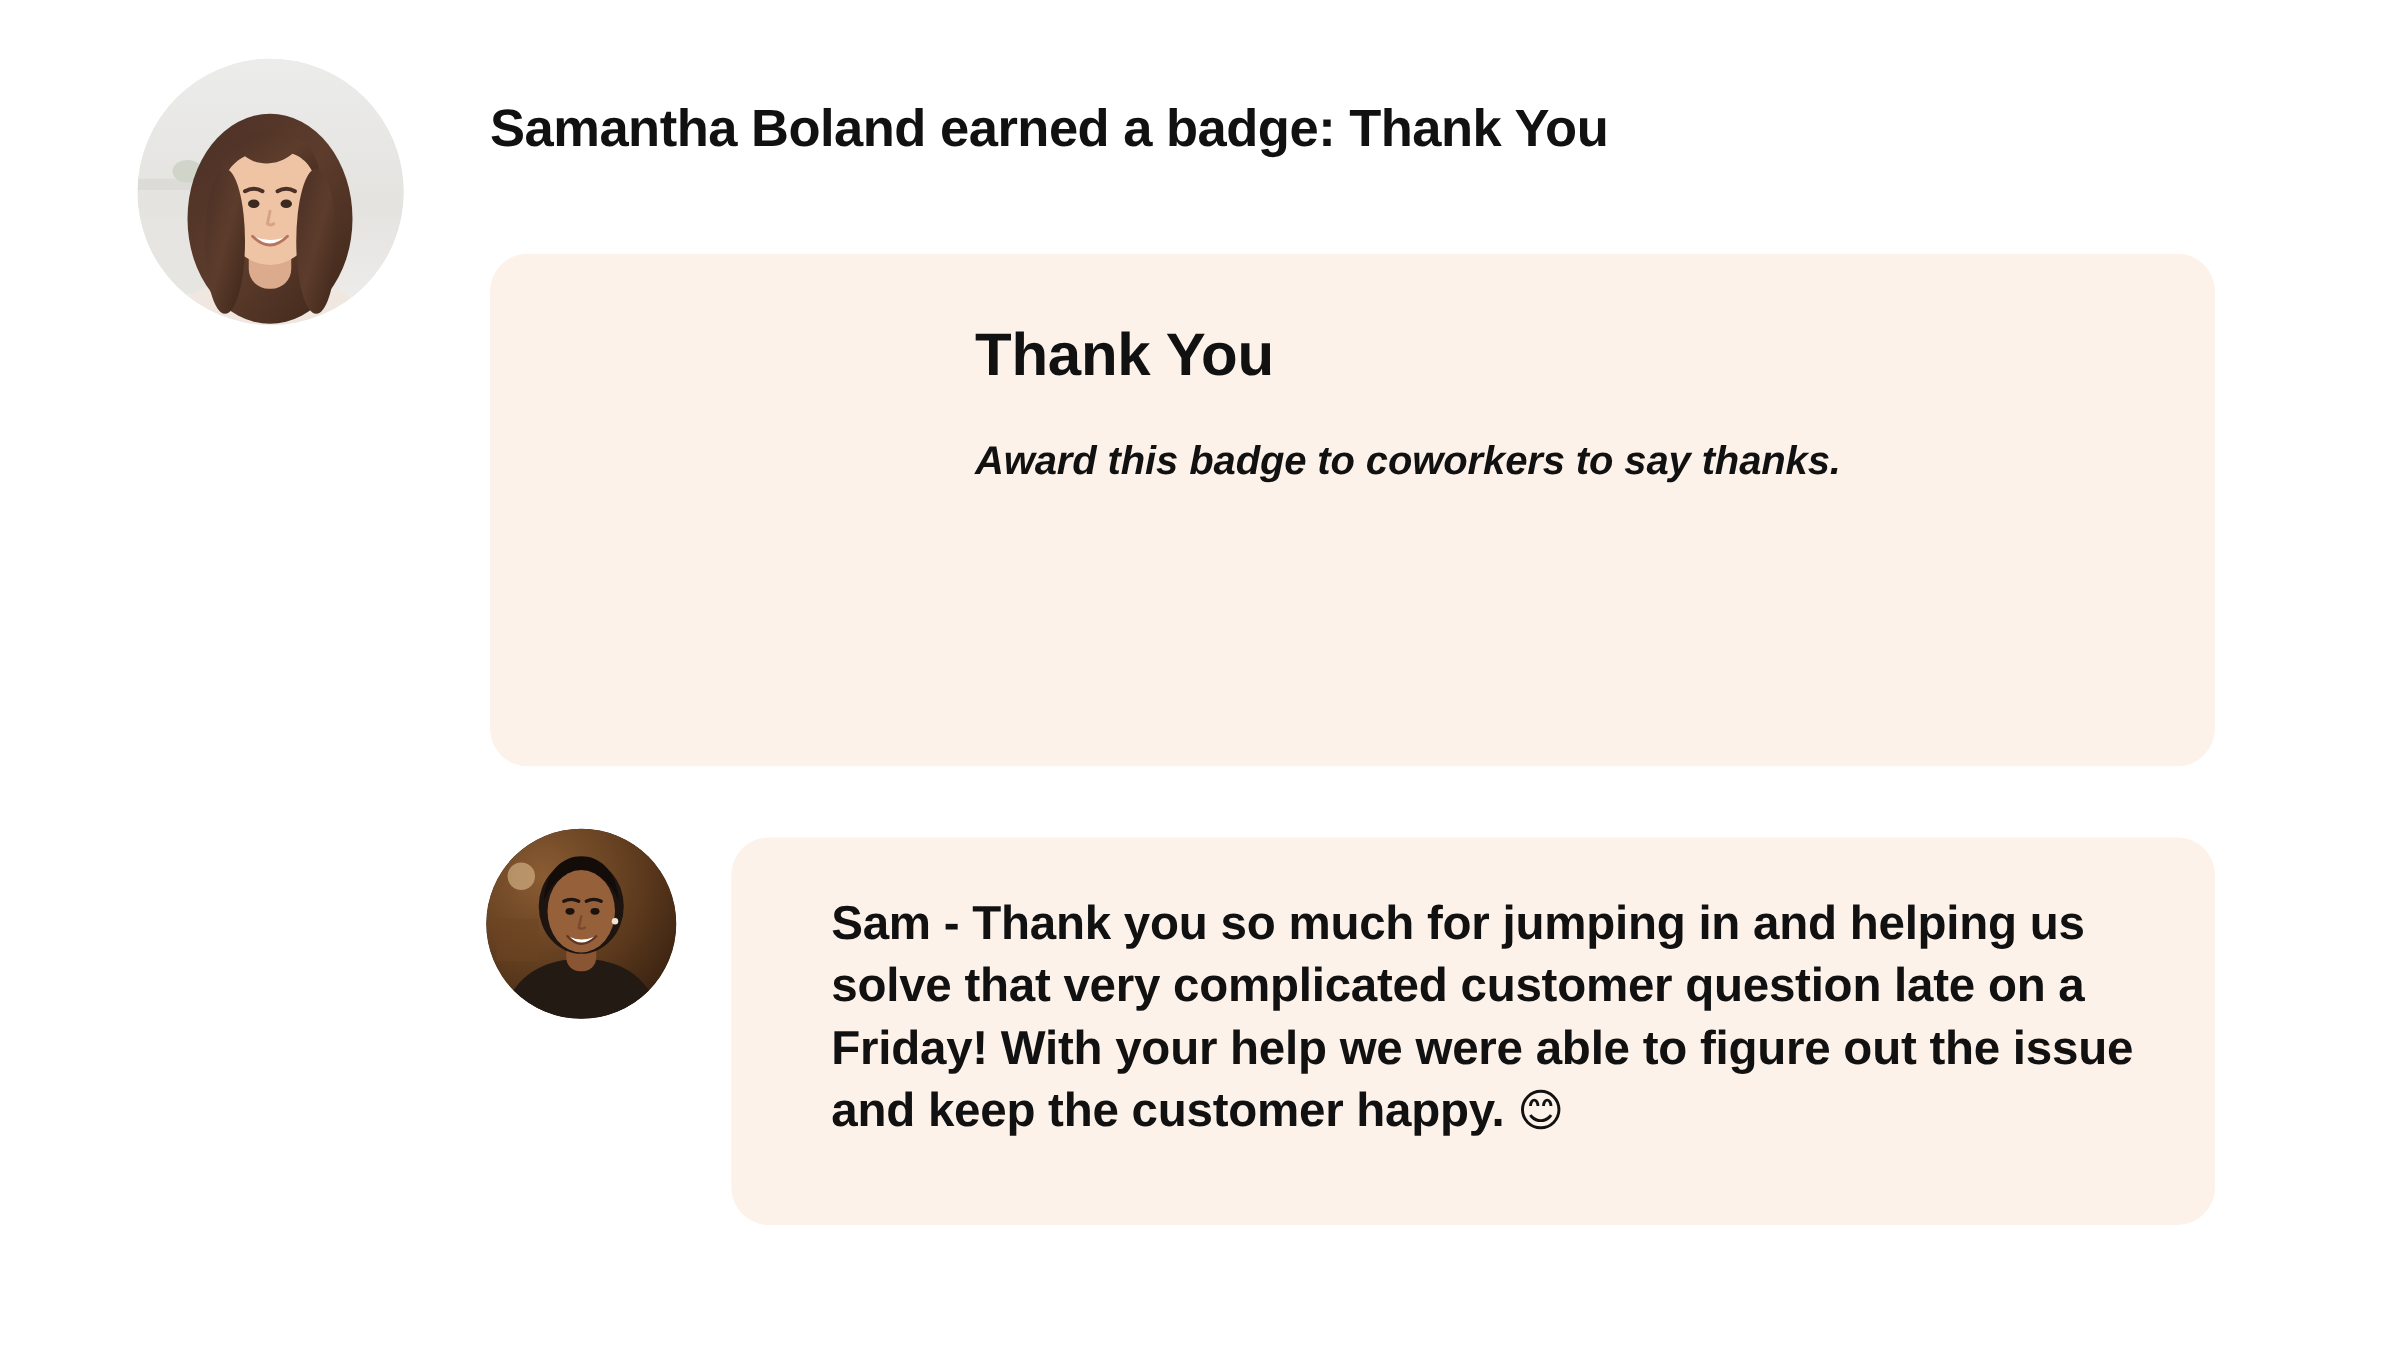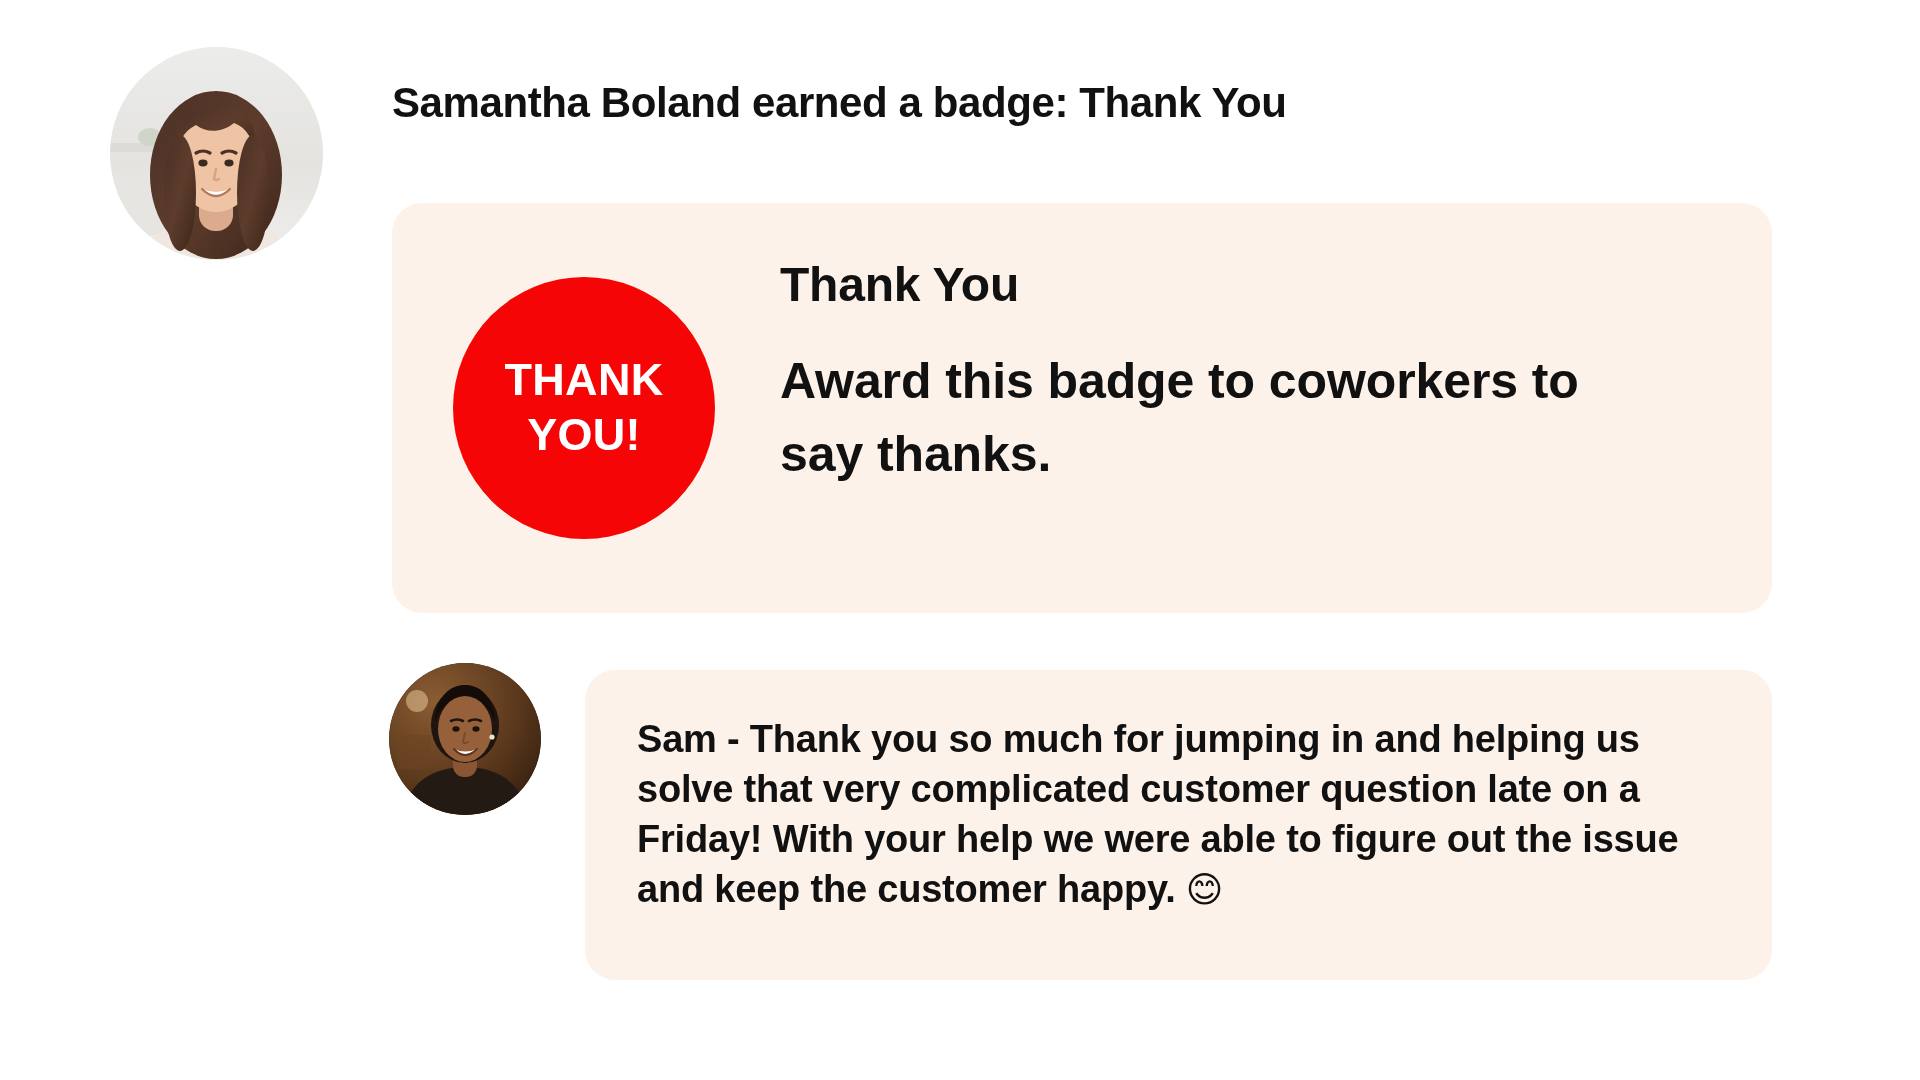--- a/index.html
+++ b/index.html
@@ -104,26 +104,27 @@
   .badge-title {
     font-size: 48px;
     font-weight: 700;
     color: #111111;
     line-height: 1.25;
     letter-spacing: -0.2px;
   }
 
   .badge-desc {
     margin-top: 30px;
-    font-size: 50px;
+    font-size: 32px;
     font-weight: 700;
     color: #111111;
     line-height: 1.45;
     letter-spacing: -0.1px;
     max-width: 800px;
+    font-style: italic;
   }
 
   
   .message-row {
     position: absolute;
     left: 0;
     top: 660px;
     width: 1920px;
   }
 
@@ -141,21 +142,21 @@
   .sender-avatar svg { display: block; width: 100%; height: 100%; }
 
   .message-bubble {
     position: absolute;
     left: 585px;
     top: 10px;
     width: 1187px;
     min-height: 310px;
     background: #FDF2EA;
     border-radius: 30px;
-    padding: 44px 52px 46px 52px;
+    padding: 44px 52px 46px 80px;
   }
 
   .message-text {
     font-size: 38px;
     font-weight: 700;
     color: #111111;
     line-height: 1.32;
     letter-spacing: -0.2px;
   }
 
@@ -218,24 +219,20 @@
           <path d="M92 142 Q106 156 120 142" stroke="#b9745f" stroke-width="2.2" fill="none" stroke-linecap="round"></path>
         </g>
       </svg>
     </div>
 
     <div class="headline">Samantha Boland earned a badge: Thank You</div>
   </div>
 
   <div class="badge-card">
 
-    <div class="badge-medal">
-      <div class="badge-medal-line">THANK</div>
-      <div class="badge-medal-line">YOU!</div>
-    </div>
 
     <div class="badge-info">
       <div class="badge-title">Thank You</div>
       <div class="badge-desc">Award this badge to coworkers to say thanks.</div>
     </div>
   </div>
 
   <div class="message-row">
 
     <div class="sender-avatar">

